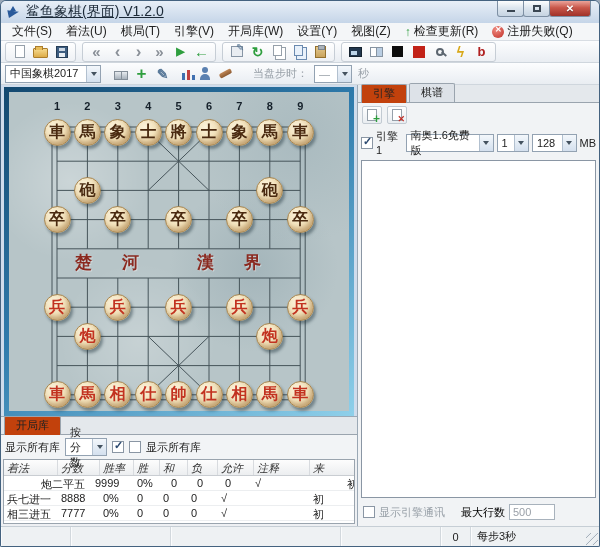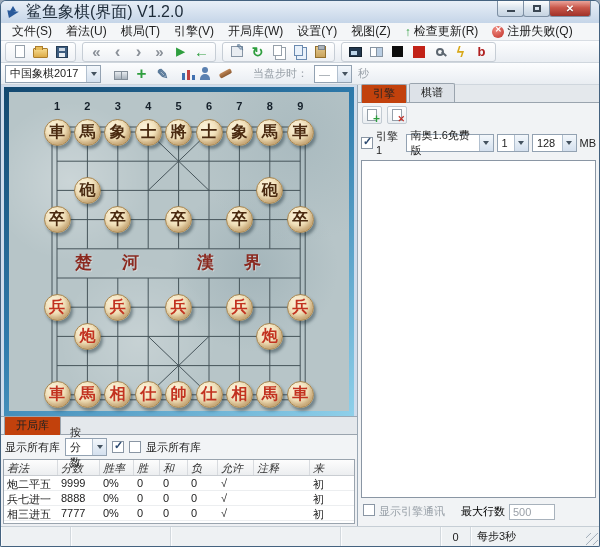--- a/index.html
+++ b/index.html
@@ -8,21 +8,21 @@
     background:#cfdcec;display:flex;flex-direction:column;overflow:hidden;
     box-shadow:0 0 0 1px rgba(255,255,255,.25) inset;}
   
   .titlebar{height:22px;flex:none;display:flex;align-items:center;padding-left:7px;gap:5px;
     background:linear-gradient(var(--titlebar-top,#e8eff7),var(--titlebar-bottom,#c5d5e8));position:relative;}
   .app-ic{width:13px;height:13px;position:relative;flex:none;}
   .app-ic::before{content:"";position:absolute;left:0;top:3px;width:0;height:0;
     border-top:4px solid transparent;border-bottom:4px solid transparent;border-left:11px solid #2a5a9a;transform:rotate(-12deg);}
   .app-ic::after{content:"";position:absolute;left:2px;top:0;width:0;height:0;
     border-left:3px solid transparent;border-right:3px solid transparent;border-bottom:5px solid #2a5a9a;}
-  .title-text{font-size:16px;color:#1c2a38;}
+  .title-text{font-size:14px;color:#1c2a38;text-decoration:underline;}
   .win-btns{position:absolute;right:8px;top:0;display:flex;}
   .wb{width:27px;height:16px;border:1px solid #7e90a4;border-top:none;margin-left:-1px;
     background:linear-gradient(#fdfefe,#dde6ef 45%,#c6d4e2);border-radius:0 0 3px 3px;
     display:flex;align-items:center;justify-content:center;}
   .wb-min-glyph{width:8px;height:2px;background:#3a4652;margin-top:5px;}
   .wb-max-glyph{width:8px;height:7px;border:2px solid #3a4652;}
   .wb-close{width:42px;background:linear-gradient(#eba49a,var(--close-red,#c9574a) 45%,#a03228);
     color:#fff;font-size:10px;font-weight:bold;text-shadow:0 1px 1px rgba(0,0,0,.4);}
   
   .menubar{height:18px;flex:none;display:flex;align-items:center;background:#f4f6f8;
@@ -119,21 +119,21 @@
   .ob-hcell{padding:1px 3px;border-right:1px solid #d8dbdf;color:#333;overflow:hidden;white-space:nowrap;font-style:italic;}
   .ob-row{display:flex;flex:none;height:15px;border-bottom:1px solid #eceef0;color:#222;}
   .ob-cell{padding:1px 3px;overflow:hidden;white-space:nowrap;}
   
   .right-col{flex:1;display:flex;flex-direction:column;border-left:1px solid #9aa8b5;background:#f1f3f5;min-width:0;}
   .eng-toolbar{flex:none;display:flex;gap:5px;padding:3px 4px;}
   .eng-btn{width:20px;height:18px;border:1px solid #c2cad2;background:linear-gradient(#fefefe,#e9edf1);
     border-radius:2px;display:flex;align-items:center;justify-content:center;}
   .eng-row{flex:none;display:flex;align-items:center;gap:3px;padding:2px 3px;font-size:11px;color:#222;}
   .eng-list{flex:1;margin:2px 3px;background:#fff;border:1px solid #8a96a4;}
-  .eng-bottom{flex:none;display:flex;gap:4px;padding:4px 5px 6px;font-size:11px;}
+  .eng-bottom{flex:none;display:flex;align-items:center;gap:4px;padding:4px 5px 6px;font-size:11px;}
   .maxlines{width:46px;height:16px;border:1px solid #a8b2bc;font-size:11px;color:#9aa0a8;
     padding:0 3px;font-family:"Liberation Sans",sans-serif;background:#fff;}
   
   .statusbar{height:20px;flex:none;display:flex;align-items:stretch;background:#eef1f3;
     border-top:1px solid #c6ced5;font-size:11px;color:#222;position:relative;}
   .sb-cell{border-right:1px solid #d2d8dd;box-shadow:inset 1px 0 0 #fbfcfd;display:flex;align-items:center;padding:0 6px;}
   .sb-grip{position:absolute;right:1px;bottom:1px;width:12px;height:12px;
     background:repeating-linear-gradient(-45deg,transparent 0 3px,#a6b0ba 3px 4px,#e8edf1 4px 5px);}
 </style>
 </head>
@@ -371,21 +371,21 @@
               <div class="ob-hcell" style="width: 34px; flex: 0 0 auto;">胜率</div>
               <div class="ob-hcell" style="width: 26px; flex: 0 0 auto;">胜</div>
               <div class="ob-hcell" style="width: 28px; flex: 0 0 auto;">和</div>
               <div class="ob-hcell" style="width: 30px; flex: 0 0 auto;">负</div>
               <div class="ob-hcell" style="width: 36px; flex: 0 0 auto;">允许</div>
               <div class="ob-hcell" style="width: 56px; flex: 0 0 auto;">注释</div>
               <div class="ob-hcell" style="flex: 1 1 0%; border-right: none;">来</div>
             </div>
           <div id="ob-rows" style="flex:1;overflow:hidden;">
               <div class="ob-row">
-                <div class="ob-cell" style="width: 54px; flex: 0 0 auto;">炮二平五</div>
+                <div class="ob-cell" style="width: 54px; flex: 0 0 auto; margin-left: 34px;">炮二平五</div>
                 <div class="ob-cell" style="width: 42px; flex: 0 0 auto;">9999</div>
                 <div class="ob-cell" style="width: 34px; flex: 0 0 auto;">0%</div>
                 <div class="ob-cell" style="width: 26px; flex: 0 0 auto;">0</div>
                 <div class="ob-cell" style="width: 28px; flex: 0 0 auto;">0</div>
                 <div class="ob-cell" style="width: 30px; flex: 0 0 auto;">0</div>
                 <div class="ob-cell" style="width: 36px; flex: 0 0 auto;">√</div>
                 <div class="ob-cell" style="width: 56px; flex: 0 0 auto;"></div>
                 <div class="ob-cell" style="flex: 1 1 0%;">初</div>
               </div>
               <div class="ob-row">

